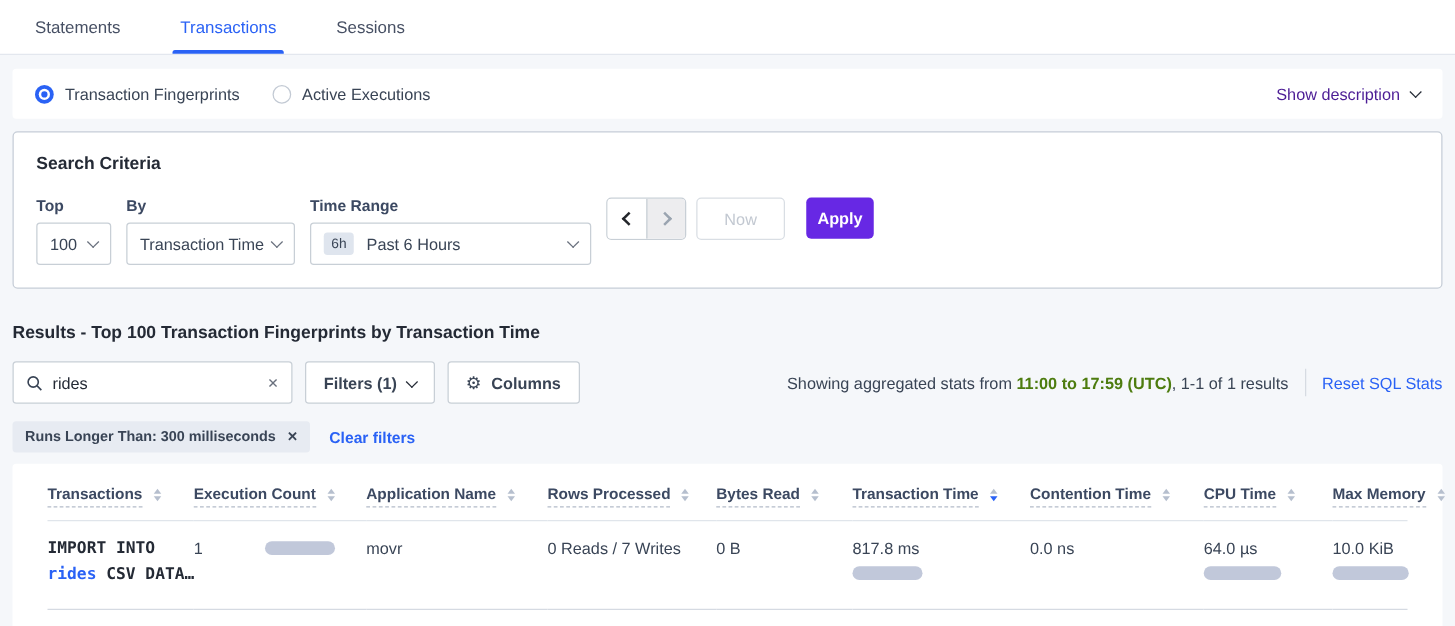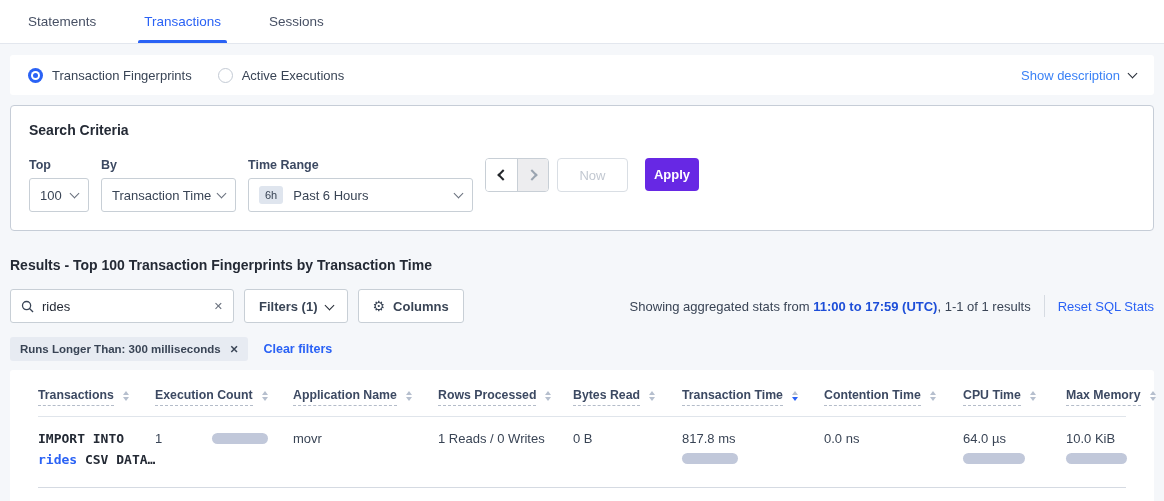--- a/index.html
+++ b/index.html
@@ -24,21 +24,21 @@
                justify-content:space-between; padding:0 18px; }
   .radio-group { display:flex; align-items:center; gap:26px; }
   .radio-opt { display:flex; align-items:center; gap:9px; font-size:13px; cursor:pointer; }
   .radio { width:15px; height:15px; border-radius:50%; border:1px solid #c3cad4;
            background:#fff; position:relative; flex:0 0 auto; }
   .radio.sel { border:none; background:#2a62f5; }
   .radio.sel::before { content:""; position:absolute; left:3px; top:3px; width:9px; height:9px;
                        border-radius:50%; background:#fff; }
   .radio.sel::after { content:""; position:absolute; left:5px; top:5px; width:5px; height:5px;
                       border-radius:50%; background:#2a62f5; }
-  .show-desc { display:flex; align-items:center; gap:9px; font-size:13px; color:#3b82f6; cursor:pointer; }
+  .show-desc { display:flex; align-items:center; gap:9px; font-size:13px; color:#4c1d95; cursor:pointer; }
   .chev { width:7px; height:7px; border-right:1.7px solid #69707d; border-bottom:1.7px solid #69707d;
           transform:rotate(45deg); margin-top:-4px; }
   .chev.dark { border-color:#242a35; }
 
   
   .criteria { margin-top:10px; border:1px solid #c6cdd7; border-radius:4px; padding:16px 18px 18px; }
   .criteria-title { font-size:14px; font-weight:bold; color:#242a35; }
   .fields { display:flex; margin-top:20px; }
   .field-label { font-size:12.5px; font-weight:bold; color:#3c4962; margin-bottom:6px; }
   .selectbox { height:34px; border:1px solid #c8cfd6; border-radius:3px; background:#fff;
@@ -71,21 +71,21 @@
   .search-wrap { width:224px; height:34px; background:#fff; border:1px solid #c8cfd6;
                  border-radius:3px; display:flex; align-items:center; padding:0 10px; }
   .search-wrap input { border:none; outline:none; flex:1; font-size:13px; color:#242a35;
                        margin-left:8px; font-family:"Liberation Sans", sans-serif; min-width:0; }
   .clear-x { font-size:11px; color:#69707d; cursor:pointer; }
   .btn { height:34px; margin-left:10px; background:#fff; border:1px solid #c8cfd6; border-radius:3px;
          display:flex; align-items:center; gap:8px; padding:0 14px; font-size:13px; font-weight:bold;
          color:#394455; cursor:pointer; }
   .gear { font-size:14px; font-weight:normal; color:#394455; }
   .right-stats { margin-left:auto; display:flex; align-items:center; font-size:13px; color:#394455; }
-  .right-stats b { color:#1d4ed8; }
+  .right-stats b { color:#4d7c0f; }
   .vdiv { width:1px; height:22px; background:#d6dbe2; margin:0 13px; }
   .link { color:#2a62f5; font-size:13px; cursor:pointer; text-decoration:none; }
 
   .chip-row { margin-top:14px; display:flex; align-items:center; }
   .chip { background:#e7ebf2; border-radius:3px; padding:6px 10px; font-size:11.5px; font-weight:bold;
           color:#394455; display:flex; align-items:center; gap:9px; }
   .chip .clear-x { font-size:10.5px; color:#394455; }
   .clear-filters { margin-left:15px; font-size:12.5px; font-weight:bold; }
 
   
@@ -302,21 +302,21 @@
               <div><span class="match">rides</span><span> CSV DATA…</span></div>
             </div>
           </td>
           <td>
             <div class="cell-flex">
               <span>1</span>
               <div class="bar" style="width:56px"></div>
             </div>
           </td>
           <td>movr</td>
-          <td>1 Reads / 0 Writes</td>
+          <td>0 Reads / 7 Writes</td>
           <td>0 B</td>
           <td>
             <div>817.8 ms</div>
             <div class="bar" style="width:56px"></div>
           </td>
           <td>0.0 ns</td>
           <td>
             <div>64.0 µs</div>
             <div class="bar" style="width:62px"></div>
           </td>

